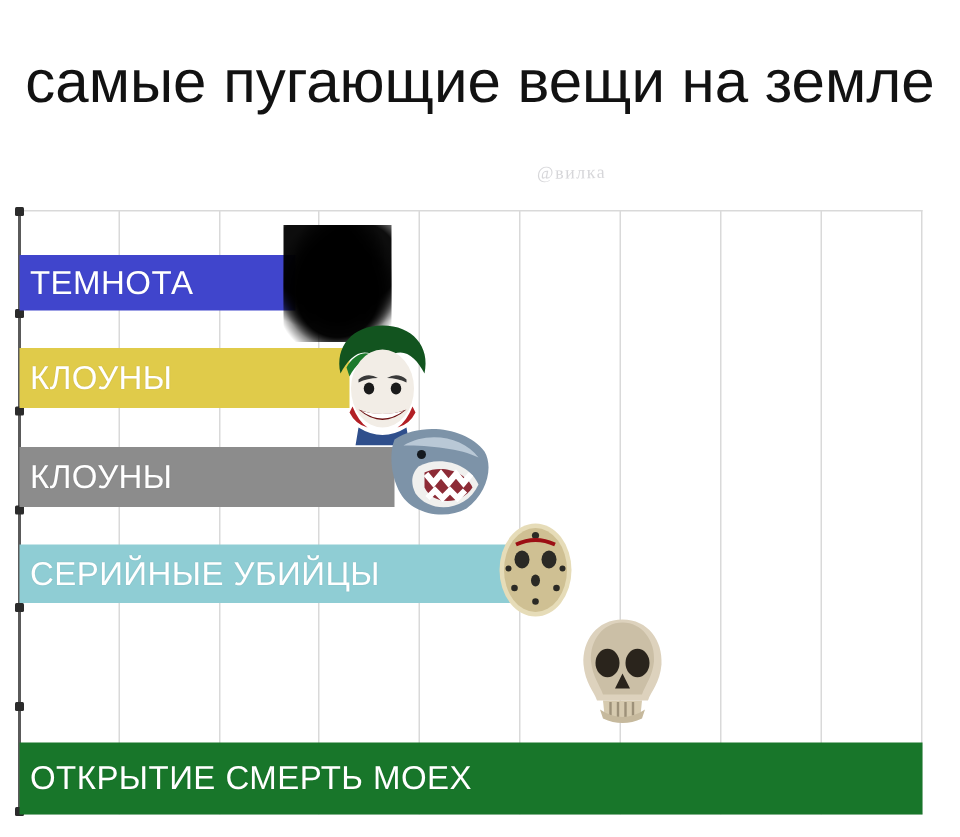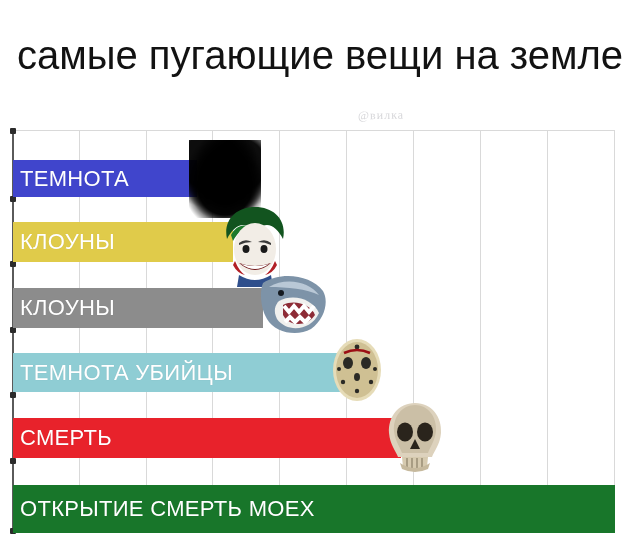--- a/index.html
+++ b/index.html
@@ -20,21 +20,21 @@
     font-size:40px;
     line-height:43px;
     font-weight:400;
     letter-spacing:0px;
     white-space:pre-line;
   }
 
   
   .plot{
     position:absolute;
-    left:13px; top:130px;
+    left:13px; top:140px;
     width:602px; height:403px;
   }
   .grid-lines{position:absolute;inset:0;}
   .vline{position:absolute;top:0;bottom:0;width:1px;background:#d9d9d9;}
   .hline{position:absolute;left:0;right:0;height:1px;background:#d9d9d9;}
   .axis-y{
     position:absolute;left:-1px;top:-2px;width:2px;height:405px;
     background:#5a5a5a;
   }
   .tick{
@@ -138,26 +138,23 @@
 
     <div class="bar" style="top:92px;width:220px;height:40px;background:#E0CB4A;align-items:center;">
       <span class="bar-label">КЛОУНЫ</span>
     </div>
 
     <div class="bar" style="top:158px;width:250px;height:40px;background:#8C8C8C;">
       <span class="bar-label">КЛОУНЫ</span>
     </div>
 
     <div class="bar" style="top:223px;width:327px;height:39px;background:#8FCDD4;">
-      <span class="bar-label">ТЕМНОТА УБИЙЦЫ</span>
-    </div>
-
-    <div class="bar" style="top:288px;width:388px;height:40px;background:#E8222B;">
-      <span class="bar-label">СМЕРТЬ</span>
-    </div>
+      <span class="bar-label">СЕРИЙНЫЕ УБИЙЦЫ</span>
+    </div>
+
 
     <div class="bar" style="top:355px;width:602px;height:48px;background:#18762A;">
       <span class="bar-label">ОТКРЫТИЕ СМЕРТЬ МОЕХ</span>
     </div>
 
     <div class="art art-afro" style="left:176px;top:10px;"></div>
 
     <div class="art art-joker" style="left:204px;top:75px;">
       <svg viewBox="0 0 76 82" width="76" height="82">
         <path d="M10 34 C6 16 18 2 38 2 C58 2 70 16 66 34 C62 26 56 20 50 20 C44 20 40 24 38 28 C36 24 32 20 26 20 C20 20 14 26 10 34 Z" fill="#12541f"></path>

